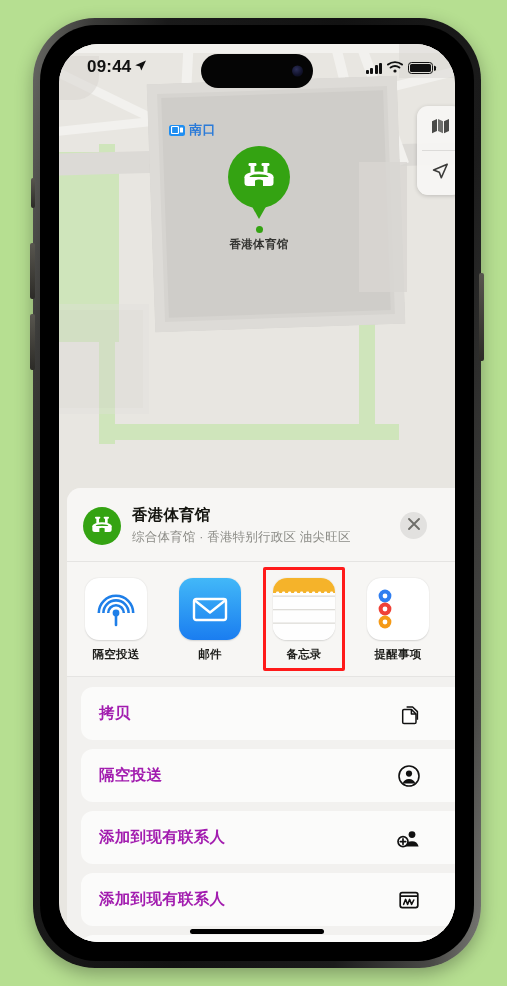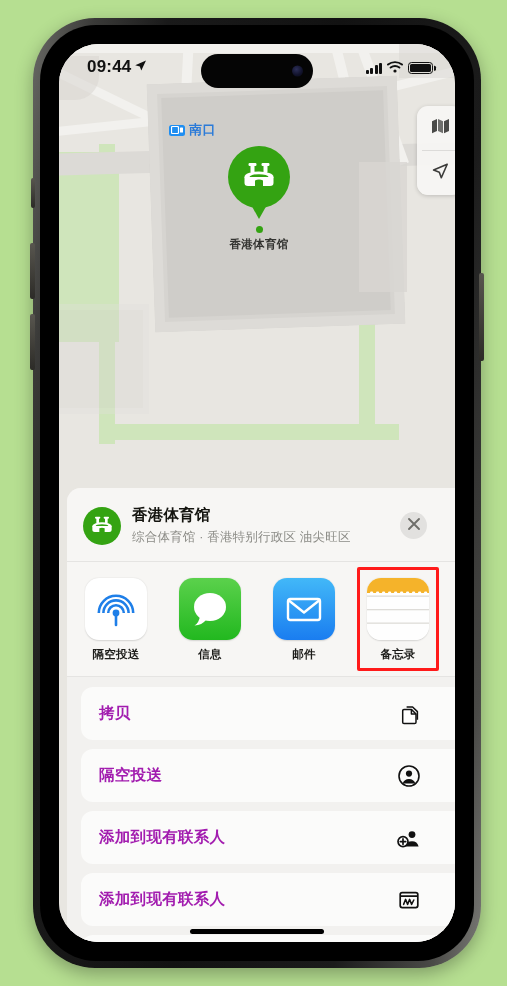--- a/index.html
+++ b/index.html
@@ -380,29 +380,20 @@
                 <circle cx="22" cy="26" r="3.4" fill="#1f7fe8"></circle>
                 <path d="M14.2 26 A7.8 7.8 0 0 1 29.8 26" fill="none" stroke="#1f7fe8" stroke-width="2.6"></path>
                 <path d="M9.4 26 A12.6 12.6 0 0 1 34.6 26" fill="none" stroke="#1f7fe8" stroke-width="2.6"></path>
                 <path d="M4.8 26 A17.2 17.2 0 0 1 39.2 26" fill="none" stroke="#1f7fe8" stroke-width="2.6"></path>
                 <path d="M22 26 L22 38" stroke="#1f7fe8" stroke-width="2.6" stroke-linecap="round"></path>
               </svg>
             </div>
             <div class="app-label">隔空投送</div>
           </div>
 
-          <div class="app-item">
-            <div class="app-icon ic-msg">
-              <svg width="42" height="40" viewBox="0 0 42 40">
-                <ellipse cx="21" cy="18" rx="16" ry="14" fill="#fff"></ellipse>
-                <path d="M11 27 Q10 34 5.5 36.5 Q13 36 17 31 Z" fill="#fff"></path>
-              </svg>
-            </div>
-            <div class="app-label">信息</div>
-          </div>
 
           <div class="app-item">
             <div class="app-icon ic-mail">
               <svg width="42" height="42" viewBox="0 0 42 42">
                 <rect x="5" y="11" width="32" height="21" rx="2.2" fill="none" stroke="#fff" stroke-width="2.4"></rect>
                 <path d="M5.6 12.2 L21 24.5 L36.4 12.2" fill="none" stroke="#fff" stroke-width="2.4" stroke-linejoin="round"></path>
               </svg>
             </div>
             <div class="app-label">邮件</div>
           </div>

